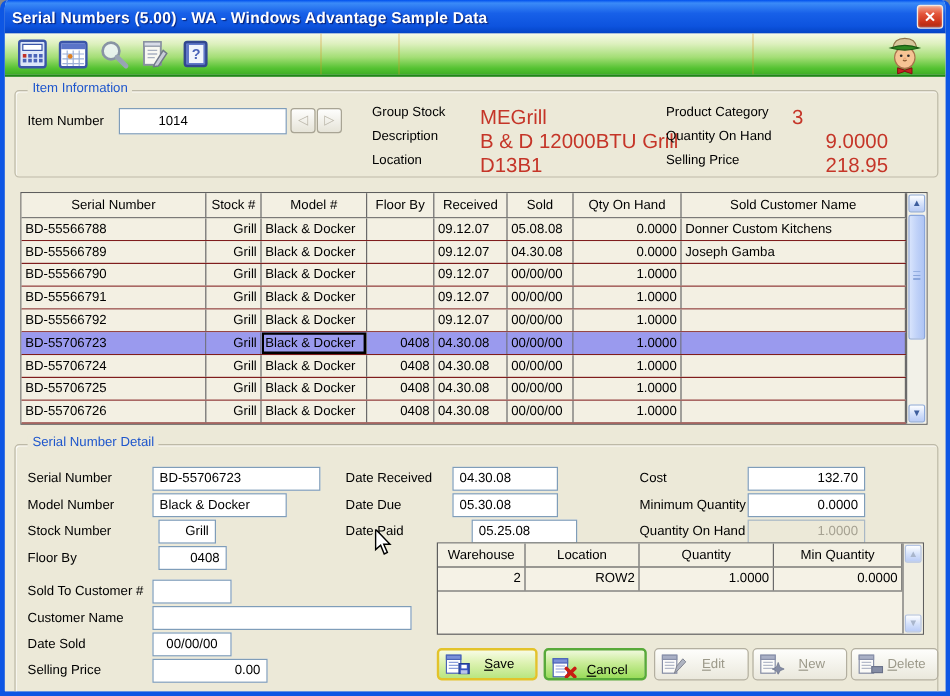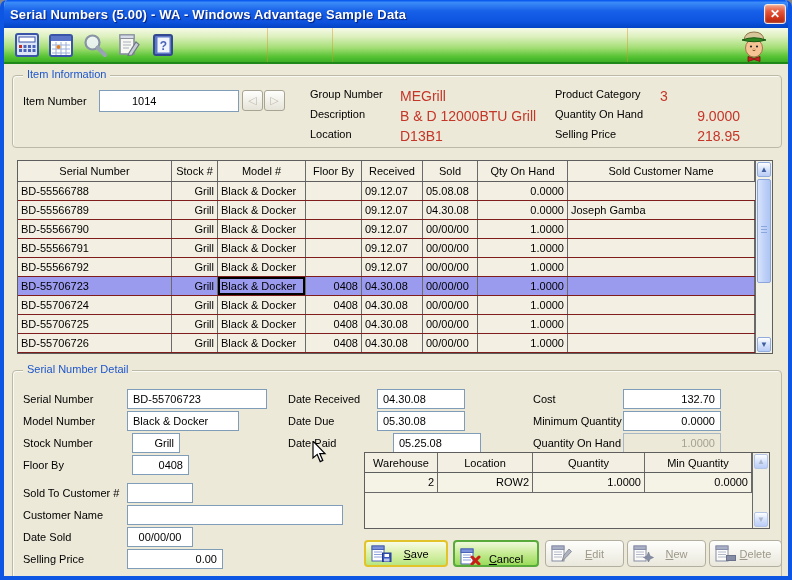--- a/index.html
+++ b/index.html
@@ -37,21 +37,21 @@
   
   .groupbox {
     position:absolute; border:1px solid #BDB9A7; border-radius:4px;
     box-shadow:inset 1px 1px 0 rgba(255,255,255,.75);
   }
   .legend {
     position:absolute; top:-8px; left:10px; background:#ECE9D8; padding:0 4px;
     color:#1E56CC; font-size:11px;
   }
   .lbl { position:absolute; font-size:11px; color:#000; white-space:nowrap; }
-  .val-red { position:absolute; font-size:14px; color:#C53528; white-space:nowrap; }
+  .val-red { position:absolute; font-size:17px; color:#C53528; white-space:nowrap; }
   .tfield {
     position:absolute; height:20px; border:1px solid #7F9DB9; background:#fff;
     font-family:"Liberation Sans", sans-serif; font-size:11px; color:#000; padding:0 5px;
   }
   .tfield.ralign { text-align:right; }
   .tfield.calign { text-align:center; }
   .tfield.disabled { background:#ECE9D8; color:#A6A292; border:1px solid #A9B8C6; }
   .navbtn {
     position:absolute; width:21px; height:21px; border:1px solid #A8A494; border-radius:3px;
     background:linear-gradient(180deg,#FEFEFD 0%,#E6E4D8 100%);
@@ -181,21 +181,21 @@
   </div>
 
   <div class="groupbox" style="left:8px; top:75px; width:770px; height:73px;">
     <span class="legend">Item Information</span>
 
     <span class="lbl" style="left:10px; top:19px;">Item Number</span>
     <input class="tfield" style="left: 86px; top: 14px; width: 140px; height: 22px; padding-left: 32px;" value="1014">
     <div class="navbtn" style="left:229px; top:14px;">◁</div>
     <div class="navbtn" style="left:251px; top:14px;">▷</div>
 
-    <span class="lbl" style="left:297px; top:12px;">Group Number</span>
+    <span class="lbl" style="left:297px; top:12px;">Group Stock</span>
     <span class="val-red" style="left:387px; top:12px;">MEGrill</span>
     <span class="lbl" style="left:297px; top:32px;">Description</span>
     <span class="val-red" style="left:387px; top:32px;">B &amp; D 12000BTU Grill</span>
     <span class="lbl" style="left:297px; top:52px;">Location</span>
     <span class="val-red" style="left:387px; top:52px;">D13B1</span>
 
     <span class="lbl" style="left:542px; top:12px;">Product Category</span>
     <span class="val-red" style="left:647px; top:12px;">3</span>
     <span class="lbl" style="left:542px; top:32px;">Quantity On Hand</span>
     <span class="val-red" style="left:637px; top:32px; width:90px; text-align:right;">9.0000</span>
@@ -216,20 +216,21 @@
       </div>
     <div style="width:737px;">
         <div class="grow">
           <div class="gcell" style="width: 154px; text-align: left;">BD-55566788</div>
           <div class="gcell" style="width: 46px; text-align: right;">Grill</div>
           <div class="gcell" style="width: 88px; text-align: left;">Black &amp; Docker</div>
           <div class="gcell" style="width: 56px; text-align: right;"></div>
           <div class="gcell" style="width: 61px; text-align: left;">09.12.07</div>
           <div class="gcell" style="width: 55px; text-align: left;">05.08.08</div>
           <div class="gcell" style="width: 90px; text-align: right;">0.0000</div>
+          <div class="gcell" style="width: 187px; text-align: left;">Donner Custom Kitchens</div>
         </div>
         <div class="grow">
           <div class="gcell" style="width: 154px; text-align: left;">BD-55566789</div>
           <div class="gcell" style="width: 46px; text-align: right;">Grill</div>
           <div class="gcell" style="width: 88px; text-align: left;">Black &amp; Docker</div>
           <div class="gcell" style="width: 56px; text-align: right;"></div>
           <div class="gcell" style="width: 61px; text-align: left;">09.12.07</div>
           <div class="gcell" style="width: 55px; text-align: left;">04.30.08</div>
           <div class="gcell" style="width: 90px; text-align: right;">0.0000</div>
           <div class="gcell" style="width: 187px; text-align: left;">Joseph Gamba</div>

